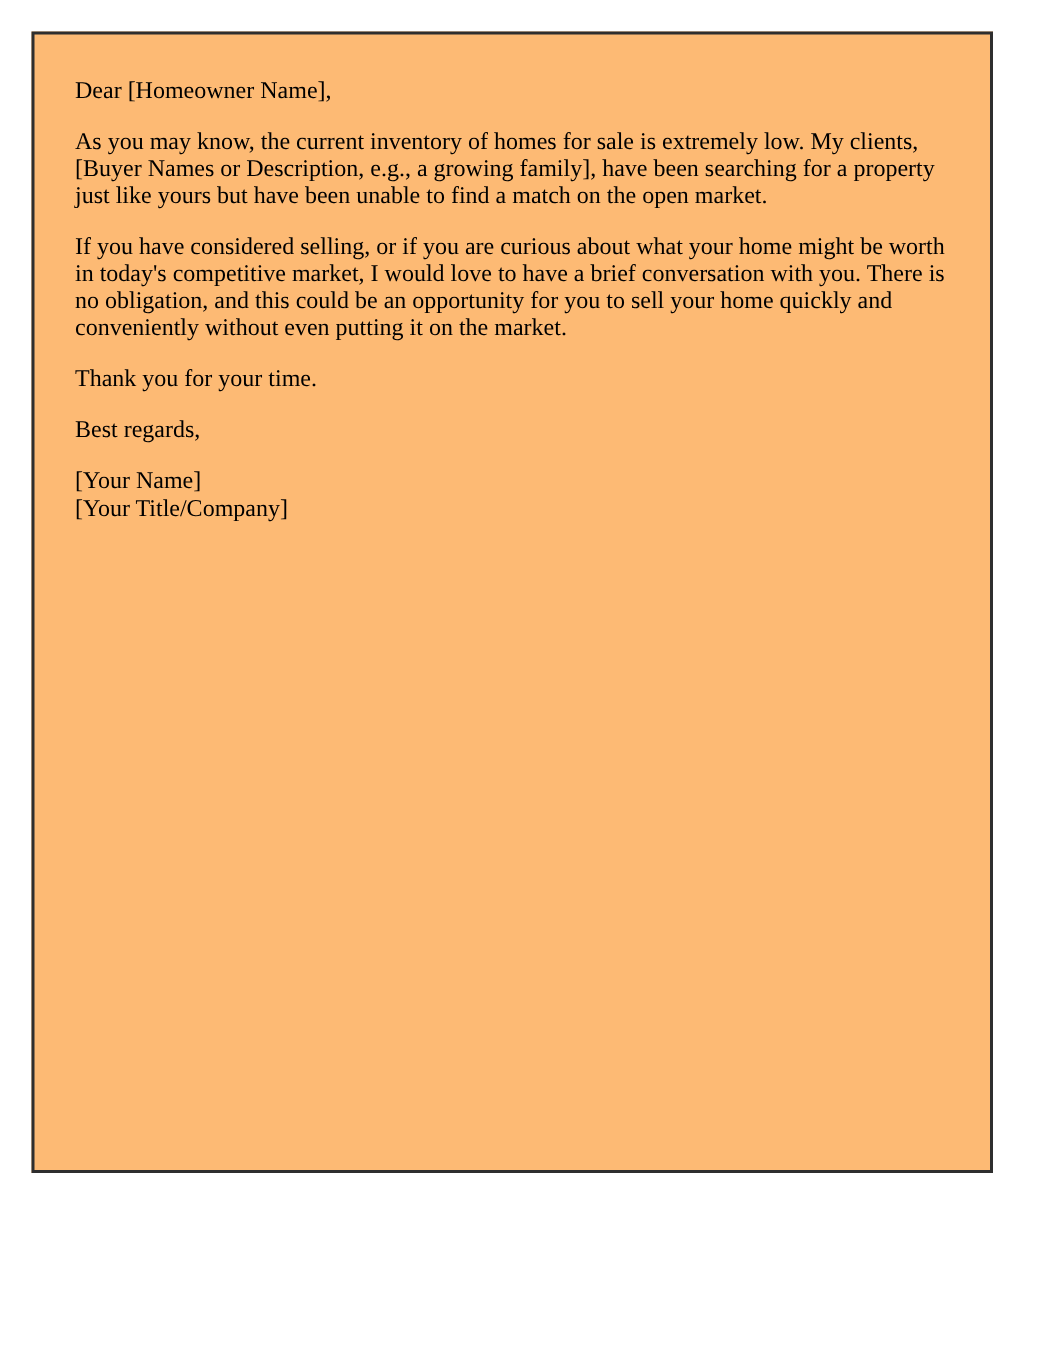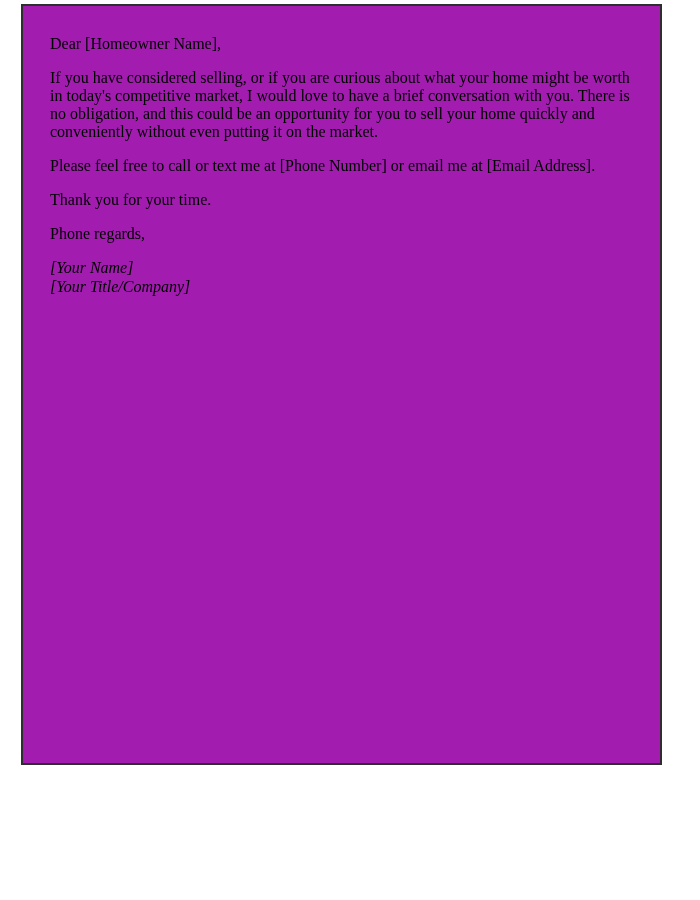--- a/index.html
+++ b/index.html
@@ -10,57 +10,58 @@
   body {
     width: 700px;
     height: 900px;
     position: relative;
     font-family: "Liberation Serif", "DejaVu Serif", serif;
     color: #000000;
   }
   .letter-page {
     position: absolute;
     left: 21px;
-    top: 4px;
+    top: 21px;
     box-sizing: border-box;
     width: 641px;
     height: 761px;
-    background: #a21caf;
+    background: #fdba74;
     border: 2px solid #2e2e2e;
     padding: 29px 27px;
     overflow: hidden;
   }
   .letter-body p {
     margin: 0 0 16px 0;
     font-size: 16px;
     line-height: 18px;
     white-space: pre-line;
     color: #000000;
   }
   .signature-block {
     font-size: 16px;
     line-height: 18.5px;
     color: #000000;
   }
   .signature-block div {
     margin: 0;
-    font-style: italic;
   }
 </style>
 </head>
 <body>
 
 <div class="letter-page">
   <div class="letter-body">
     <p>Dear [Homeowner Name],</p>
+    <p>As you may know, the current inventory of homes for sale is extremely low. My clients,
+[Buyer Names or Description, e.g., a growing family], have been searching for a property
+just like yours but have been unable to find a match on the open market.</p>
     <p>If you have considered selling, or if you are curious about what your home might be worth
 in today's competitive market, I would love to have a brief conversation with you. There is
 no obligation, and this could be an opportunity for you to sell your home quickly and
 conveniently without even putting it on the market.</p>
-    <p>Please feel free to call or text me at [Phone Number] or email me at [Email Address].</p>
     <p>Thank you for your time.</p>
-    <p>Phone regards,</p>
+    <p>Best regards,</p>
     <div class="signature-block">
       <div>[Your Name]</div>
       <div>[Your Title/Company]</div>
     </div>
   </div>
 </div>
 
 </body></html>

